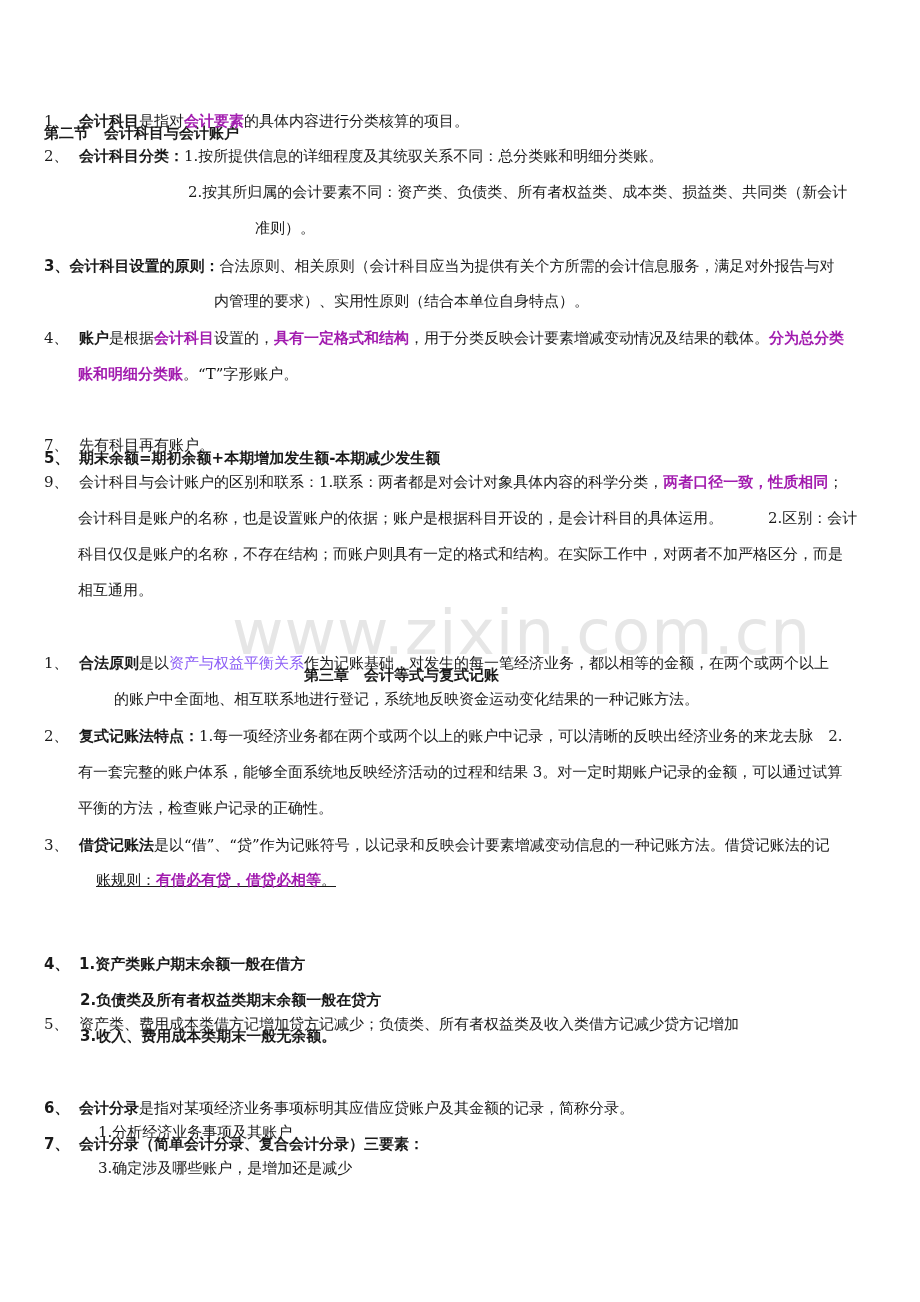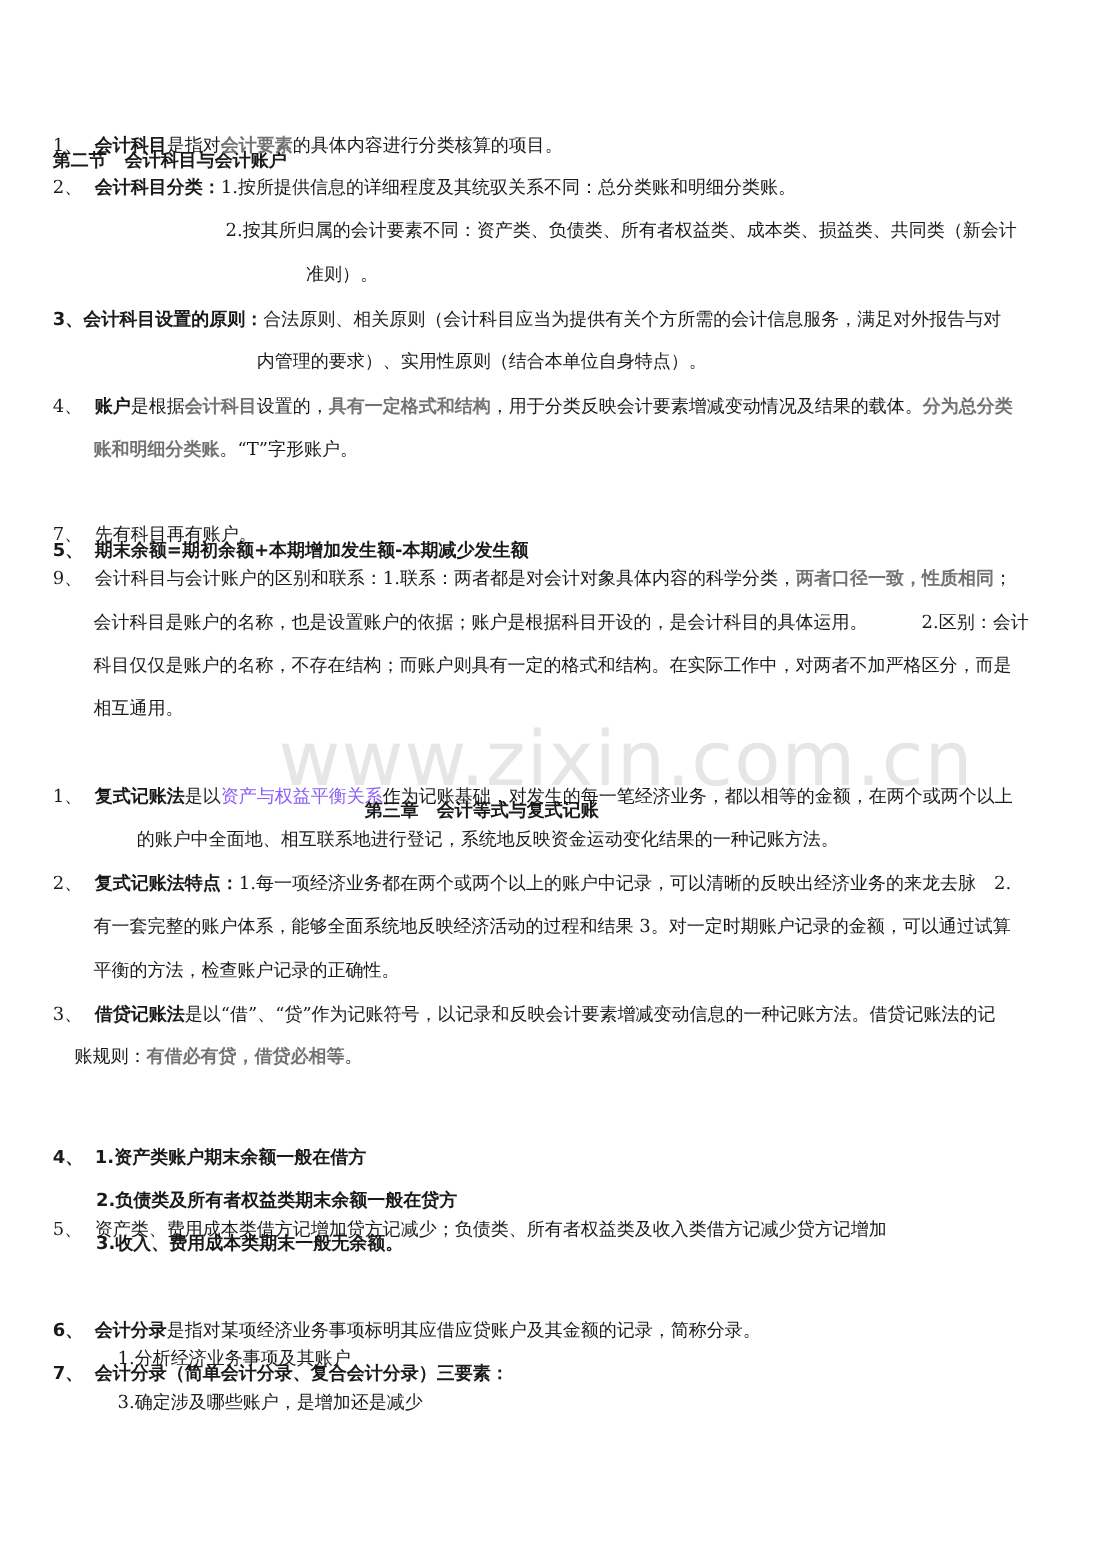--- a/index.html
+++ b/index.html
@@ -5,21 +5,21 @@
     html, body { margin: 0; padding: 0; background: #ffffff; }
     body {
       width: 920px; height: 1302px; position: relative; overflow: hidden;
       font-family: "DejaVu Serif", "Liberation Serif", serif;
       color: #1a1a1a;
       font-size: 15px;
     }
     .page { position: absolute; left: 0; top: 0; width: 920px; height: 1302px; }
     .line { position: absolute; white-space: nowrap; line-height: 20px; height: 20px; }
     .b { font-weight: bold; font-family: "DejaVu Sans", "Liberation Sans", sans-serif; margin-top: 48px; }
-    .rb { color: #737373; font-weight: bold; font-family: "DejaVu Sans", "Liberation Sans", sans-serif; }
+    .rb { color: #a21caf; font-weight: bold; font-family: "DejaVu Sans", "Liberation Sans", sans-serif; }
     .rn { color: #8b5cf6; }
     .num { display: inline-block; width: 35px; }
     .watermark {
       position: absolute; left: 232px; top: 598px;
       font-family: "DejaVu Sans", "Liberation Sans", sans-serif;
       font-size: 63px; color: #e6e6e6; letter-spacing: 1px;
       line-height: 70px; z-index: 0; white-space: nowrap;
     }
     .content { position: relative; z-index: 1; }
   </style>
@@ -66,34 +66,34 @@
     <div class="line" style="left:44px; top:472px;">
       <span class="num">9、</span><span>会计科目与会计账户的区别和联系：1.联系：两者都是对会计对象具体内容的科学分类，</span><span class="rb">两者口径一致，性质相同</span><span>；</span>
     </div>
     <div class="line" style="left:78px; top:508px;">会计科目是账户的名称，也是设置账户的依据；账户是根据科目开设的，是会计科目的具体运用。　　　2.区别：会计</div>
     <div class="line" style="left:78px; top:544px;">科目仅仅是账户的名称，不存在结构；而账户则具有一定的格式和结构。在实际工作中，对两者不加严格区分，而是</div>
     <div class="line" style="left:78px; top:580px;">相互通用。</div>
 
     <div class="line b" style="left:304px; top:617px;">第三章　会计等式与复式记账</div>
 
     <div class="line" style="left:44px; top:653px;">
-      <span class="num">1、</span><span class="b">复式记账法</span><span>是以</span><span class="rn">资产与权益平衡关系</span><span>作为记账基础，对发生的每一笔经济业务，都以相等的金额，在两个或两个以上</span>
+      <span class="num">1、</span><span class="b">合法原则</span><span>是以</span><span class="rn">资产与权益平衡关系</span><span>作为记账基础，对发生的每一笔经济业务，都以相等的金额，在两个或两个以上</span>
     </div>
     <div class="line" style="left:78px; top:689px;margin-left:36px;">的账户中全面地、相互联系地进行登记，系统地反映资金运动变化结果的一种记账方法。</div>
 
     <div class="line" style="left:44px; top:726px;">
       <span class="num">2、</span><span class="b">复式记账法特点：</span><span>1.每一项经济业务都在两个或两个以上的账户中记录，可以清晰的反映出经济业务的来龙去脉　2.</span>
     </div>
     <div class="line" style="left:78px; top:762px;">有一套完整的账户体系，能够全面系统地反映经济活动的过程和结果 3。对一定时期账户记录的金额，可以通过试算</div>
     <div class="line" style="left:78px; top:798px;">平衡的方法，检查账户记录的正确性。</div>
 
     <div class="line" style="left:44px; top:835px;">
       <span class="num">3、</span><span class="b">借贷记账法</span><span>是以“借”、“贷”作为记账符号，以记录和反映会计要素增减变动信息的一种记账方法。借贷记账法的记</span>
     </div>
-    <div class="line" style="left:62px; top:870px;">
+    <div class="line" style="left:96px; top:870px;text-decoration:underline;">
       <span>账规则：</span><span class="rb">有借必有贷，借贷必相等</span><span>。</span>
     </div>
 
     <div class="line b" style="left:44px; top:906px;">
       <span class="num">4、</span><span>1.资产类账户期末余额一般在借方</span>
     </div>
     <div class="line b" style="left:80px; top:942px;">2.负债类及所有者权益类期末余额一般在贷方</div>
     <div class="line b" style="left:80px; top:978px;">3.收入、费用成本类期末一般无余额。</div>
 
     <div class="line" style="left:44px; top:1014px;">

